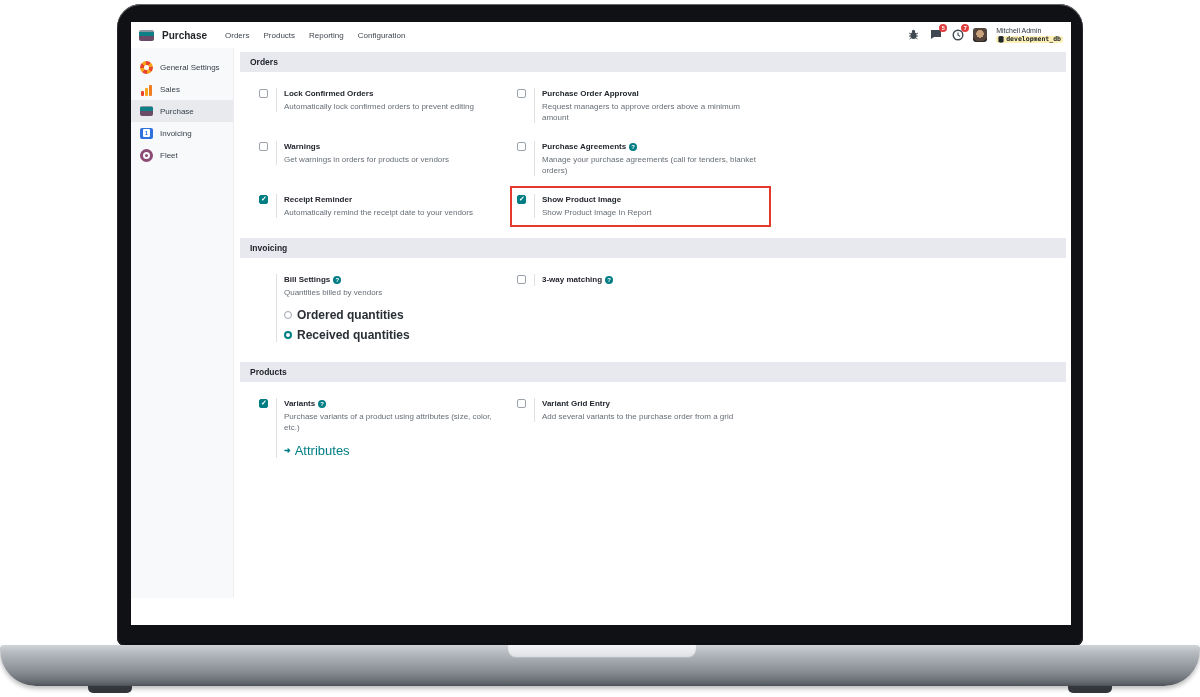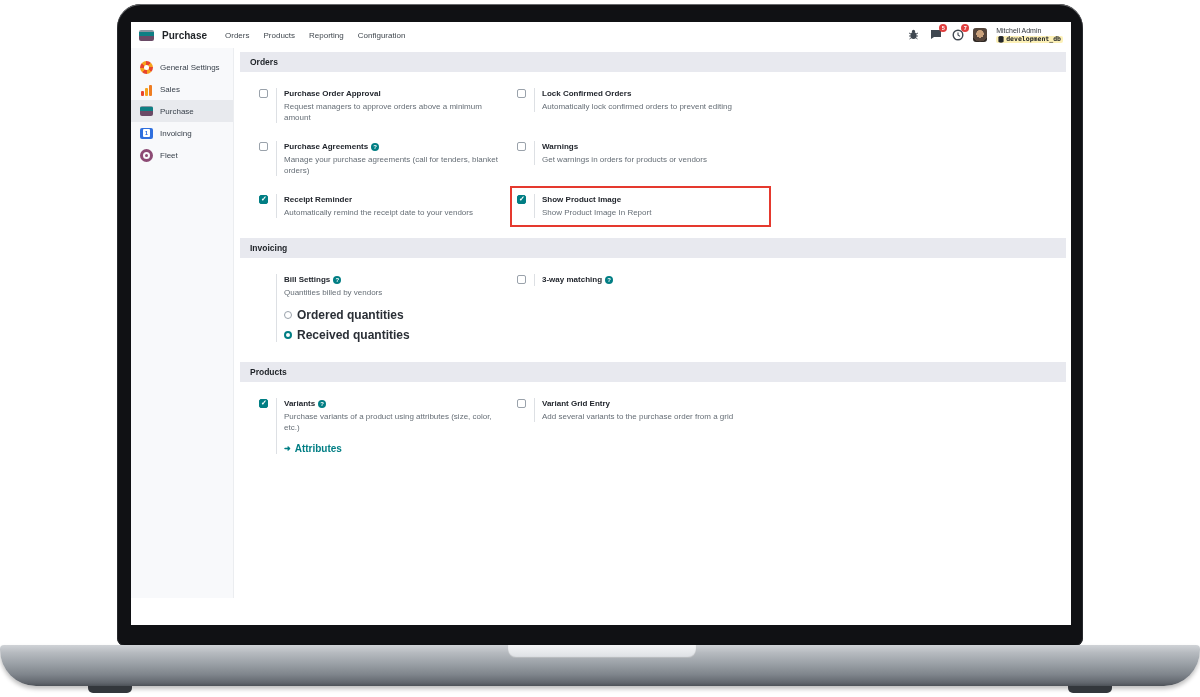--- a/index.html
+++ b/index.html
@@ -95,21 +95,21 @@
               border:2px solid #e5392e; pointer-events:none; }
 
   .radio-group { margin-top:10px; display:flex; flex-direction:column; gap:6px; }
   .radio-row { display:flex; align-items:center; gap:5px; cursor:pointer; }
   .radio { width:8px; height:8px; border:1px solid #9aa2ab; border-radius:50%; background:#fff; flex:0 0 auto; }
   .radio[data-checked="true"] { border:2.5px solid #017e84; }
   .radio-label { font-size:12px; font-weight:600; color:#2a2f36; }
 
   .link-row { margin-top:10px; display:flex; align-items:center; gap:4px; cursor:pointer; }
   .link-arrow { color:#017e84; font-size:8px; font-weight:700; }
-  .link-text { color:#017e84; font-size:10px; font-weight:700; }
+  .link-text { color:#017e84; font-size:13px; font-weight:400; }
 
   svg { display:block; }
 </style>
 </head>
 <body>
 
 <div class="stage">
 
   <div class="bezel"></div>
 
@@ -191,49 +191,49 @@
       </div>
 
       <div class="main">
 
         <div class="section-header">Orders</div>
         <div class="items-grid">
 
           <div class="setting-item">
             <span class="cb" data-checked="false"></span>
             <div class="setting-text">
+              <div class="setting-label">Lock Confirmed Orders</div>
+              <div class="setting-desc">Automatically lock confirmed orders to prevent editing</div>
+            </div>
+          </div>
+
+          <div class="setting-item">
+            <span class="cb" data-checked="false"></span>
+            <div class="setting-text">
               <div class="setting-label">Purchase Order Approval</div>
               <div class="setting-desc">Request managers to approve orders above a minimum amount</div>
             </div>
           </div>
 
           <div class="setting-item">
             <span class="cb" data-checked="false"></span>
             <div class="setting-text">
-              <div class="setting-label">Lock Confirmed Orders</div>
-              <div class="setting-desc">Automatically lock confirmed orders to prevent editing</div>
+              <div class="setting-label">Warnings</div>
+              <div class="setting-desc">Get warnings in orders for products or vendors</div>
             </div>
           </div>
 
           <div class="setting-item">
             <span class="cb" data-checked="false"></span>
             <div class="setting-text">
               <div class="setting-label">
                 <span>Purchase Agreements</span>
                 <span class="help-dot">?</span>
               </div>
               <div class="setting-desc">Manage your purchase agreements (call for tenders, blanket orders)</div>
-            </div>
-          </div>
-
-          <div class="setting-item">
-            <span class="cb" data-checked="false"></span>
-            <div class="setting-text">
-              <div class="setting-label">Warnings</div>
-              <div class="setting-desc">Get warnings in orders for products or vendors</div>
             </div>
           </div>
 
           <div class="setting-item">
             <span class="cb" data-checked="true"></span>
             <div class="setting-text">
               <div class="setting-label">Receipt Reminder</div>
               <div class="setting-desc">Automatically remind the receipt date to your vendors</div>
             </div>
           </div>

